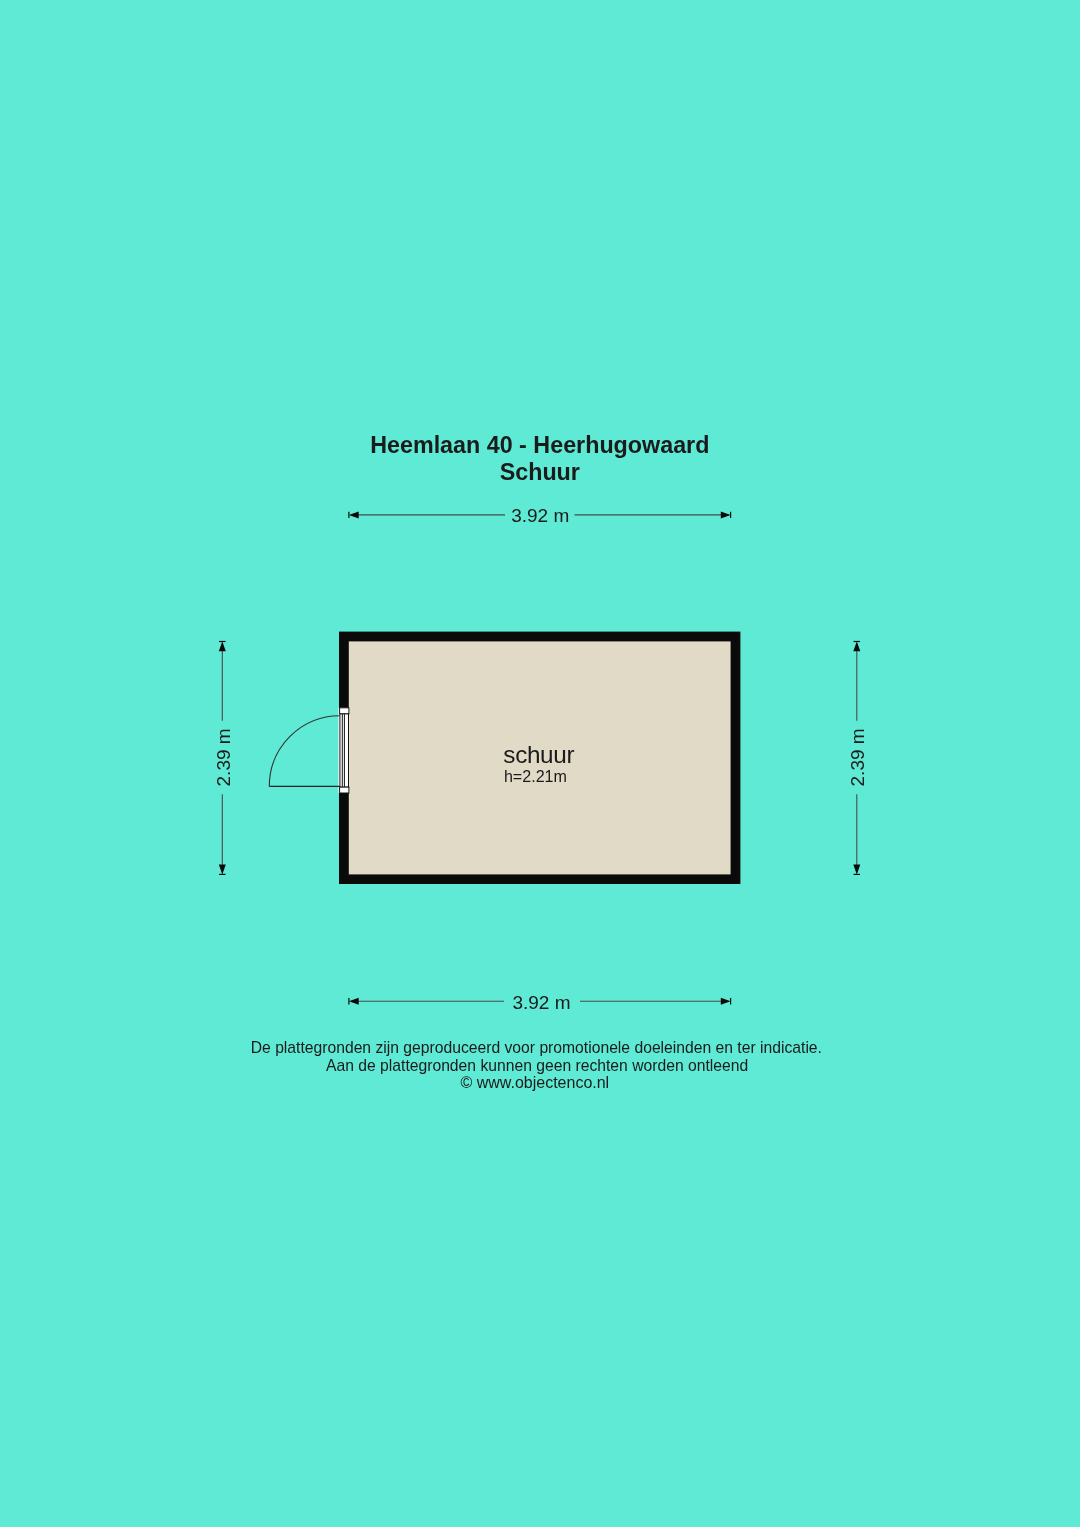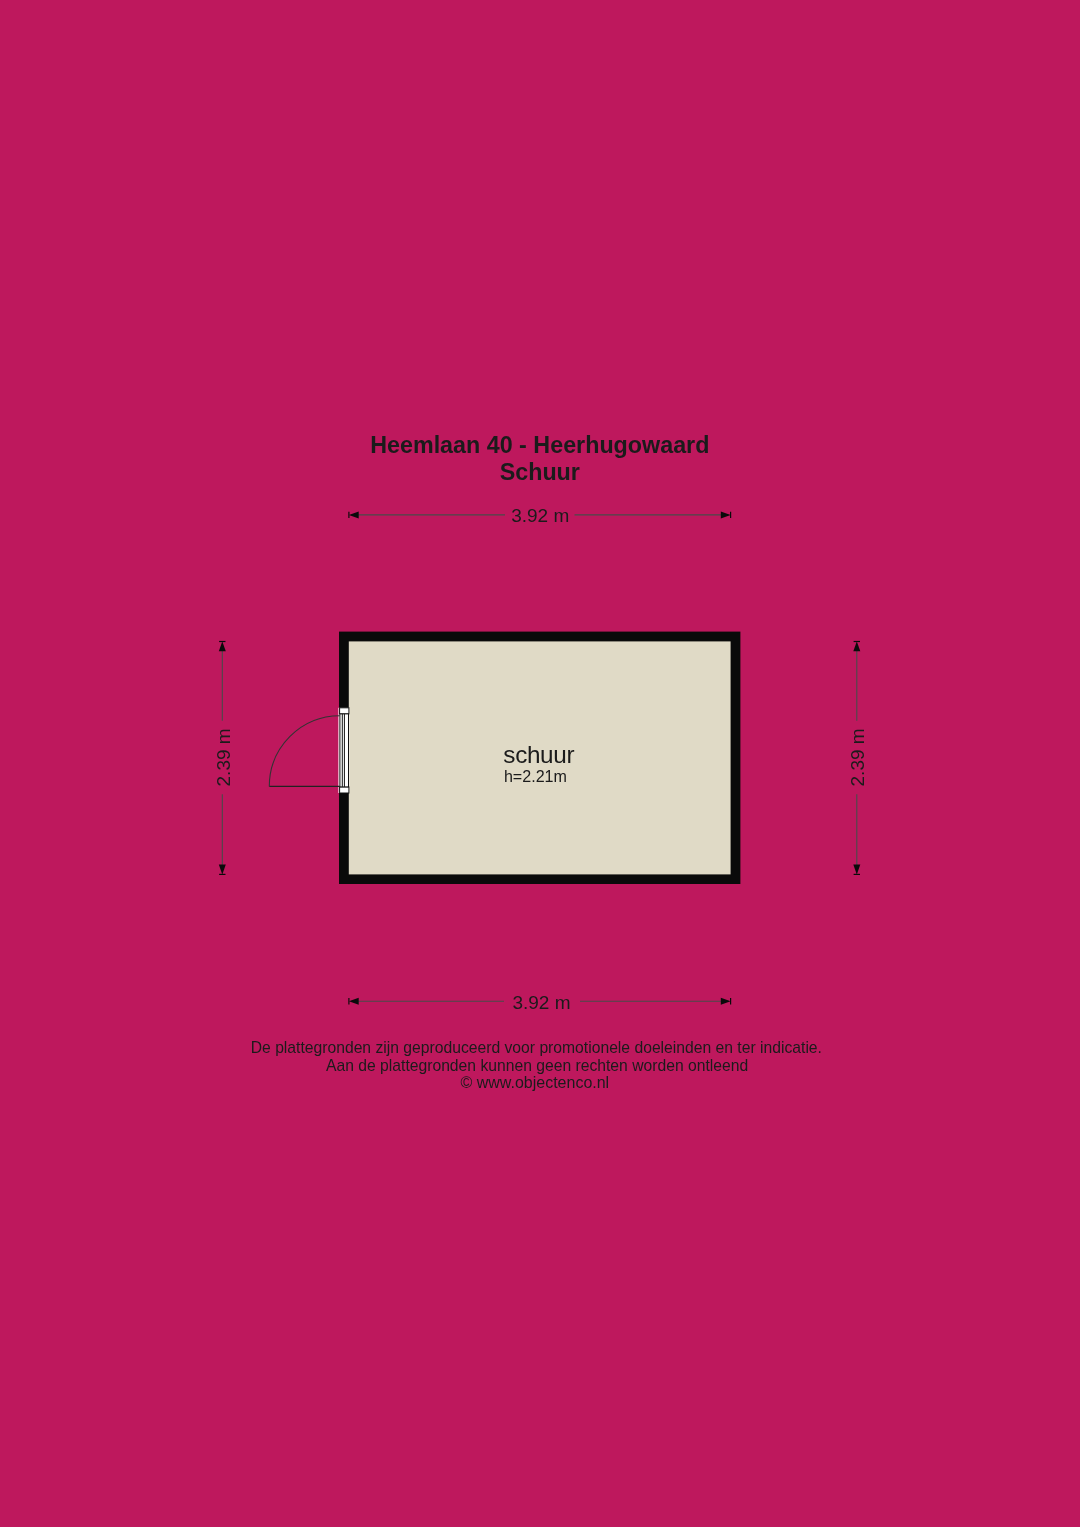--- a/index.html
+++ b/index.html
@@ -1,16 +1,16 @@
 <!DOCTYPE html>
 <html><head>
 <meta charset="utf-8">
 <style>
   html,body{margin:0;padding:0;background:#ffffff;}
-  #page{position:relative;width:1080px;height:1527px;background:#be185d;overflow:hidden;}
+  #page{position:relative;width:1080px;height:1527px;background:#5eead4;overflow:hidden;}
   svg{display:block;}
   text{font-family:"Liberation Sans", sans-serif;fill:#1b1b1b;}
 </style>
 </head>
 <body>
 <div id="page">
 <svg width="1080" height="1527" viewBox="0 0 1080 1527" xmlns="http://www.w3.org/2000/svg">
 
   <text x="539.8" y="453" font-size="23.3" font-weight="bold" text-anchor="middle">Heemlaan 40 - Heerhugowaard</text>
   <text x="539.8" y="479.8" font-size="23.3" font-weight="bold" text-anchor="middle">Schuur</text>

